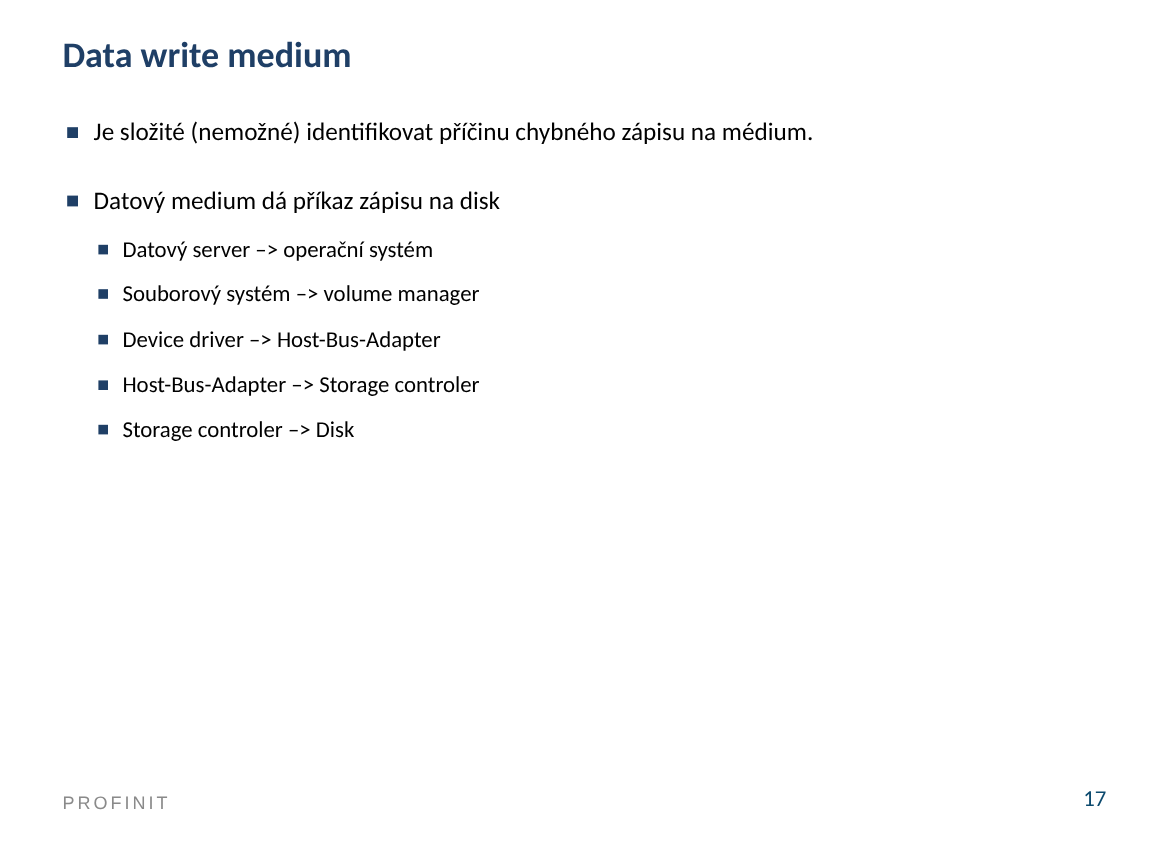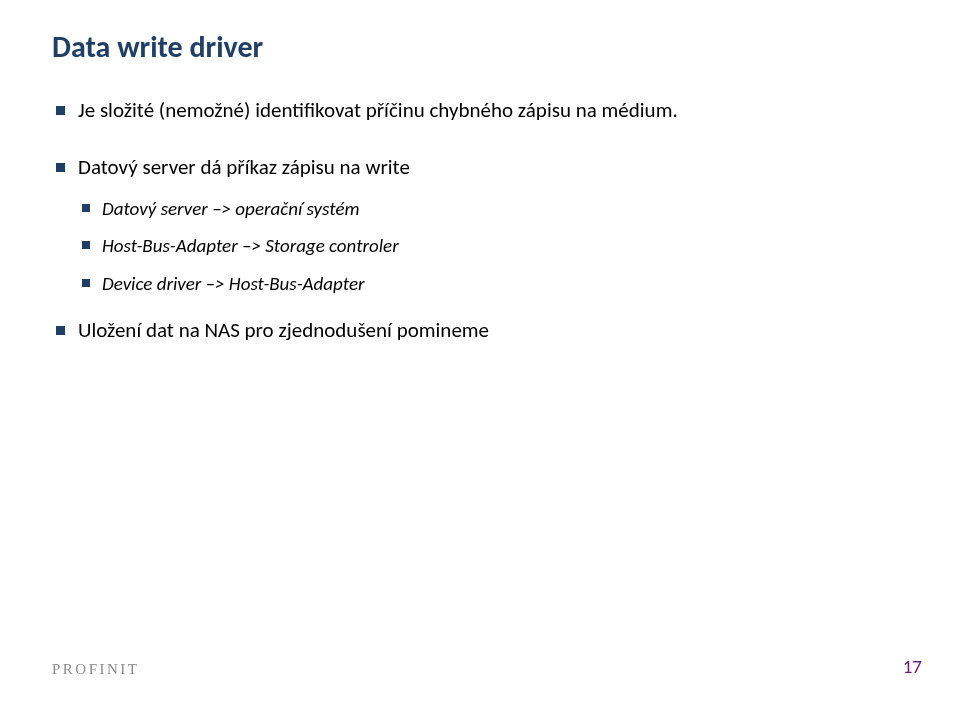--- a/index.html
+++ b/index.html
@@ -2,49 +2,48 @@
 <html><head>
 <meta charset="utf-8">
 <style>
   * { box-sizing: border-box; margin: 0; padding: 0; }
   html, body { width: 960px; height: 704px; font-family: "Segoe UI", "Calibri", Arial, sans-serif; background: #fff; color: #000; }
   .page { position: relative; width: 960px; height: 704px; padding: 28px 52px 28px 52px; }
   .title { color: #1f3f66; font-weight: 700; font-size: 30px; margin-bottom: 32px; }
   ul.bullets { list-style: none; }
   ul.bullets > li { position: relative; padding-left: 26px; font-size: 21px; color: #000; margin-bottom: 30px; line-height: 1.3; }
   ul.bullets > li::before { content: ""; position: absolute; left: 4px; top: 9px; width: 9px; height: 9px; background: #1f3f66; }
-  ul.sub { list-style: none; margin-top: 14px; margin-bottom: 0; font-style: italic; }
+  ul.sub { list-style: none; margin-top: 14px; margin-bottom: 0; }
   ul.sub > li { position: relative; padding-left: 24px; font-size: 19px; color: #000; margin-bottom: 12px; line-height: 1.35; }
   ul.sub > li::before { content: ""; position: absolute; left: 4px; top: 8px; width: 8px; height: 8px; background: #1f3f66; }
   .item2-li { margin-bottom: 20px !important; }
   .footer { position: absolute; left: 52px; right: 38px; bottom: 26px; display: flex; justify-content: space-between; align-items: flex-end; }
-  .logo { font-family: Liberation Serif, serif; font-size: 15px; letter-spacing: 2.5px; color: #8a8a8a; font-weight: 500; }
-  .pnum { font-size: 19px; color: #701a75; }
+  .logo { font-family: Liberation Sans, sans-serif; font-size: 15px; letter-spacing: 2.5px; color: #8a8a8a; font-weight: 500; }
+  .pnum { font-size: 19px; color: #0c4a6e; }
 </style>
 </head>
 <body>
 
 <div class="page">
 
-  <h1 class="title">Data write driver</h1>
+  <h1 class="title">Data write medium</h1>
 
   <ul class="bullets">
     <li>
       <span>Je složité (nemožné) identifikovat příčinu chybného zápisu na médium.</span>
     </li>
     <li class="item2-li">
-      <span>Datový server dá příkaz zápisu na write</span>
+      <span>Datový medium dá příkaz zápisu na disk</span>
       <ul class="sub">
         <li><span>Datový server –&gt; operační systém</span></li>
+        <li><span>Souborový systém –&gt; volume manager</span></li>
+        <li><span>Device driver –&gt; Host-Bus-Adapter</span></li>
         <li><span>Host-Bus-Adapter –&gt; Storage controler</span></li>
-        <li><span>Device driver –&gt; Host-Bus-Adapter</span></li>
+        <li><span>Storage controler –&gt; Disk</span></li>
       </ul>
-    </li>
-    <li>
-      <span>Uložení dat na NAS pro zjednodušení pomineme</span>
     </li>
   </ul>
 
   <div class="footer">
     <div class="logo">PROFINIT</div>
     <div class="pnum">17</div>
   </div>
 
 </div>
 

